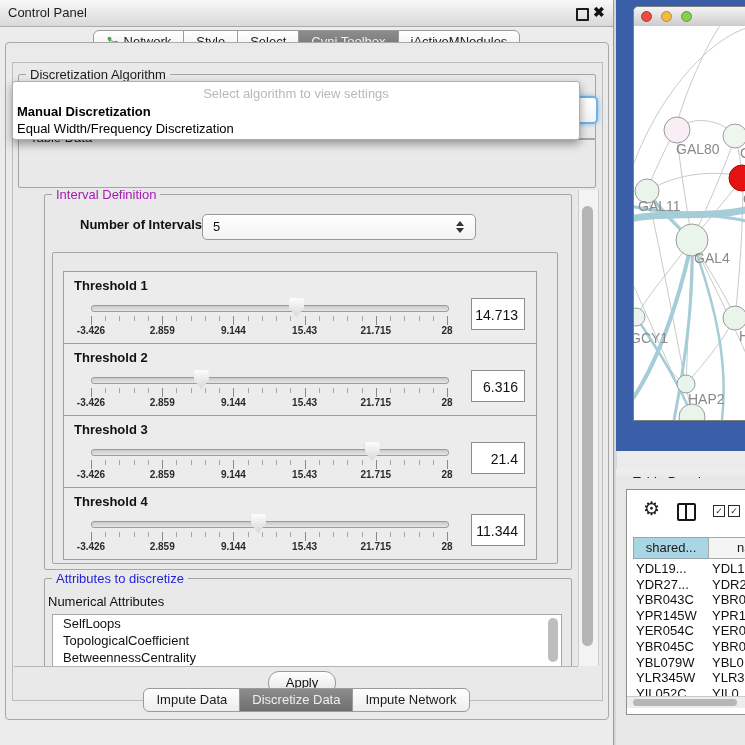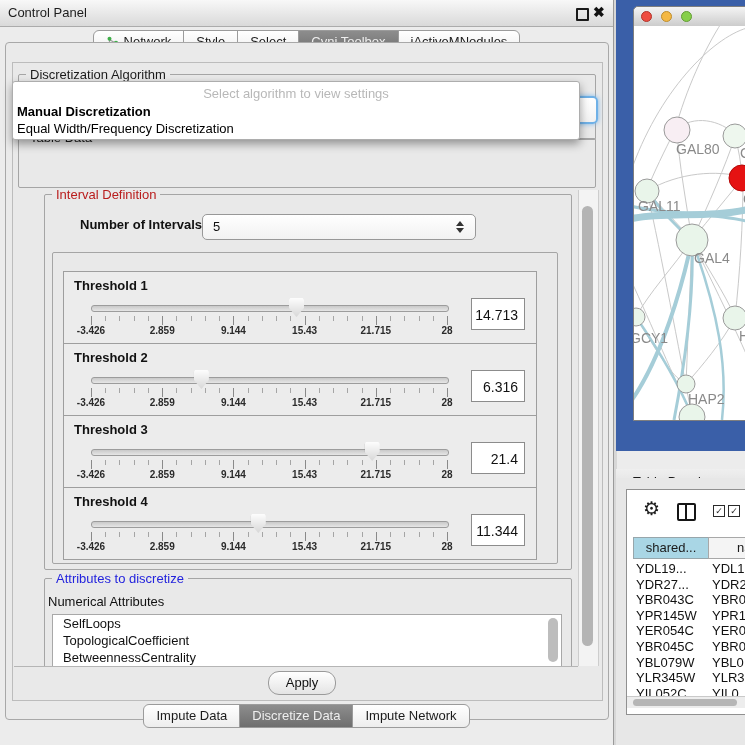--- a/index.html
+++ b/index.html
@@ -10,37 +10,37 @@
   #control-panel{position:absolute;left:0;top:0;width:613px;height:745px;background:#ececec;border-right:1px solid #9a9a9a;}
   #cp-titlebar{position:absolute;left:0;top:0;width:613px;height:26px;
     background:linear-gradient(#f8f8f8,#d9d9d9);border-bottom:1px solid #ababab;}
   #cp-title{position:absolute;left:8px;top:5px;font-size:13px;color:#1c1c1c;}
   #float-icon{position:absolute;left:576px;top:8px;width:9px;height:9px;border:2px solid #1a1a1a;border-radius:1px;}
   #close-icon{position:absolute;left:593px;top:4px;font-size:14px;font-weight:bold;color:#111;}
 
   
   .tabbar{position:absolute;left:0;width:613px;display:flex;justify-content:center;}
   #top-tabs{top:30px;}
-  #bottom-tabs{top:704px;align-items:flex-end;}
+  #bottom-tabs{top:688px;align-items:flex-end;}
   .tab{height:22px;line-height:22px;padding:0 12px;background:linear-gradient(#ffffff,#ededed);
     border:1px solid #9b9b9b;margin-left:-1px;color:#1b1b1b;display:flex;align-items:center;gap:5px;cursor:default;}
   .tab:first-child{border-radius:6px 0 0 6px;margin-left:0;}
   .tab:last-child{border-radius:0 6px 6px 0;}
   .tab.sel{background:linear-gradient(#8d8d8d,#6e6e6e);color:#efefef;}
   .tab svg{display:block;}
 
   
   #tab-frame{position:absolute;left:5px;top:42px;width:602px;height:676px;border:1px solid #a8a8a8;border-radius:4px;background:#eaeaea;}
   #cyni-panel{position:absolute;left:12px;top:62px;width:589px;height:637px;border:1px solid #bcbcbc;background:#e9e9e9;}
 
   
   .group{position:absolute;border:1px solid #a5a5a5;border-radius:2px;}
   .legend{position:absolute;background:#e9e9e9;padding:0 4px;font-size:13px;line-height:14px;}
   .legend.black{color:#1b1b1b;}
-  .legend.green{color:#b91c1c;}
+  .legend.green{color:#a21caf;}
   .legend.blue{color:#2323dd;}
 
   
   .combo{position:absolute;background:linear-gradient(#ffffff,#f2f2f2);border:1px solid #989898;border-radius:5px;
     line-height:24px;padding-left:10px;color:#111;}
   .spinner{position:absolute;right:10px;top:50%;margin-top:-6px;width:9px;height:12px;}
   .spinner .up,.spinner .dn{position:absolute;left:0;width:0;height:0;border-left:4.5px solid transparent;border-right:4.5px solid transparent;}
   .spinner .up{top:0;border-bottom:5px solid #333;}
   .spinner .dn{bottom:0;border-top:5px solid #333;}
   #algo-combo-focus{left:28px;top:96px;width:556px;height:24px;border:2px solid #6fb1e7;box-shadow:0 0 5px #7ab6ea;border-radius:5px;}

